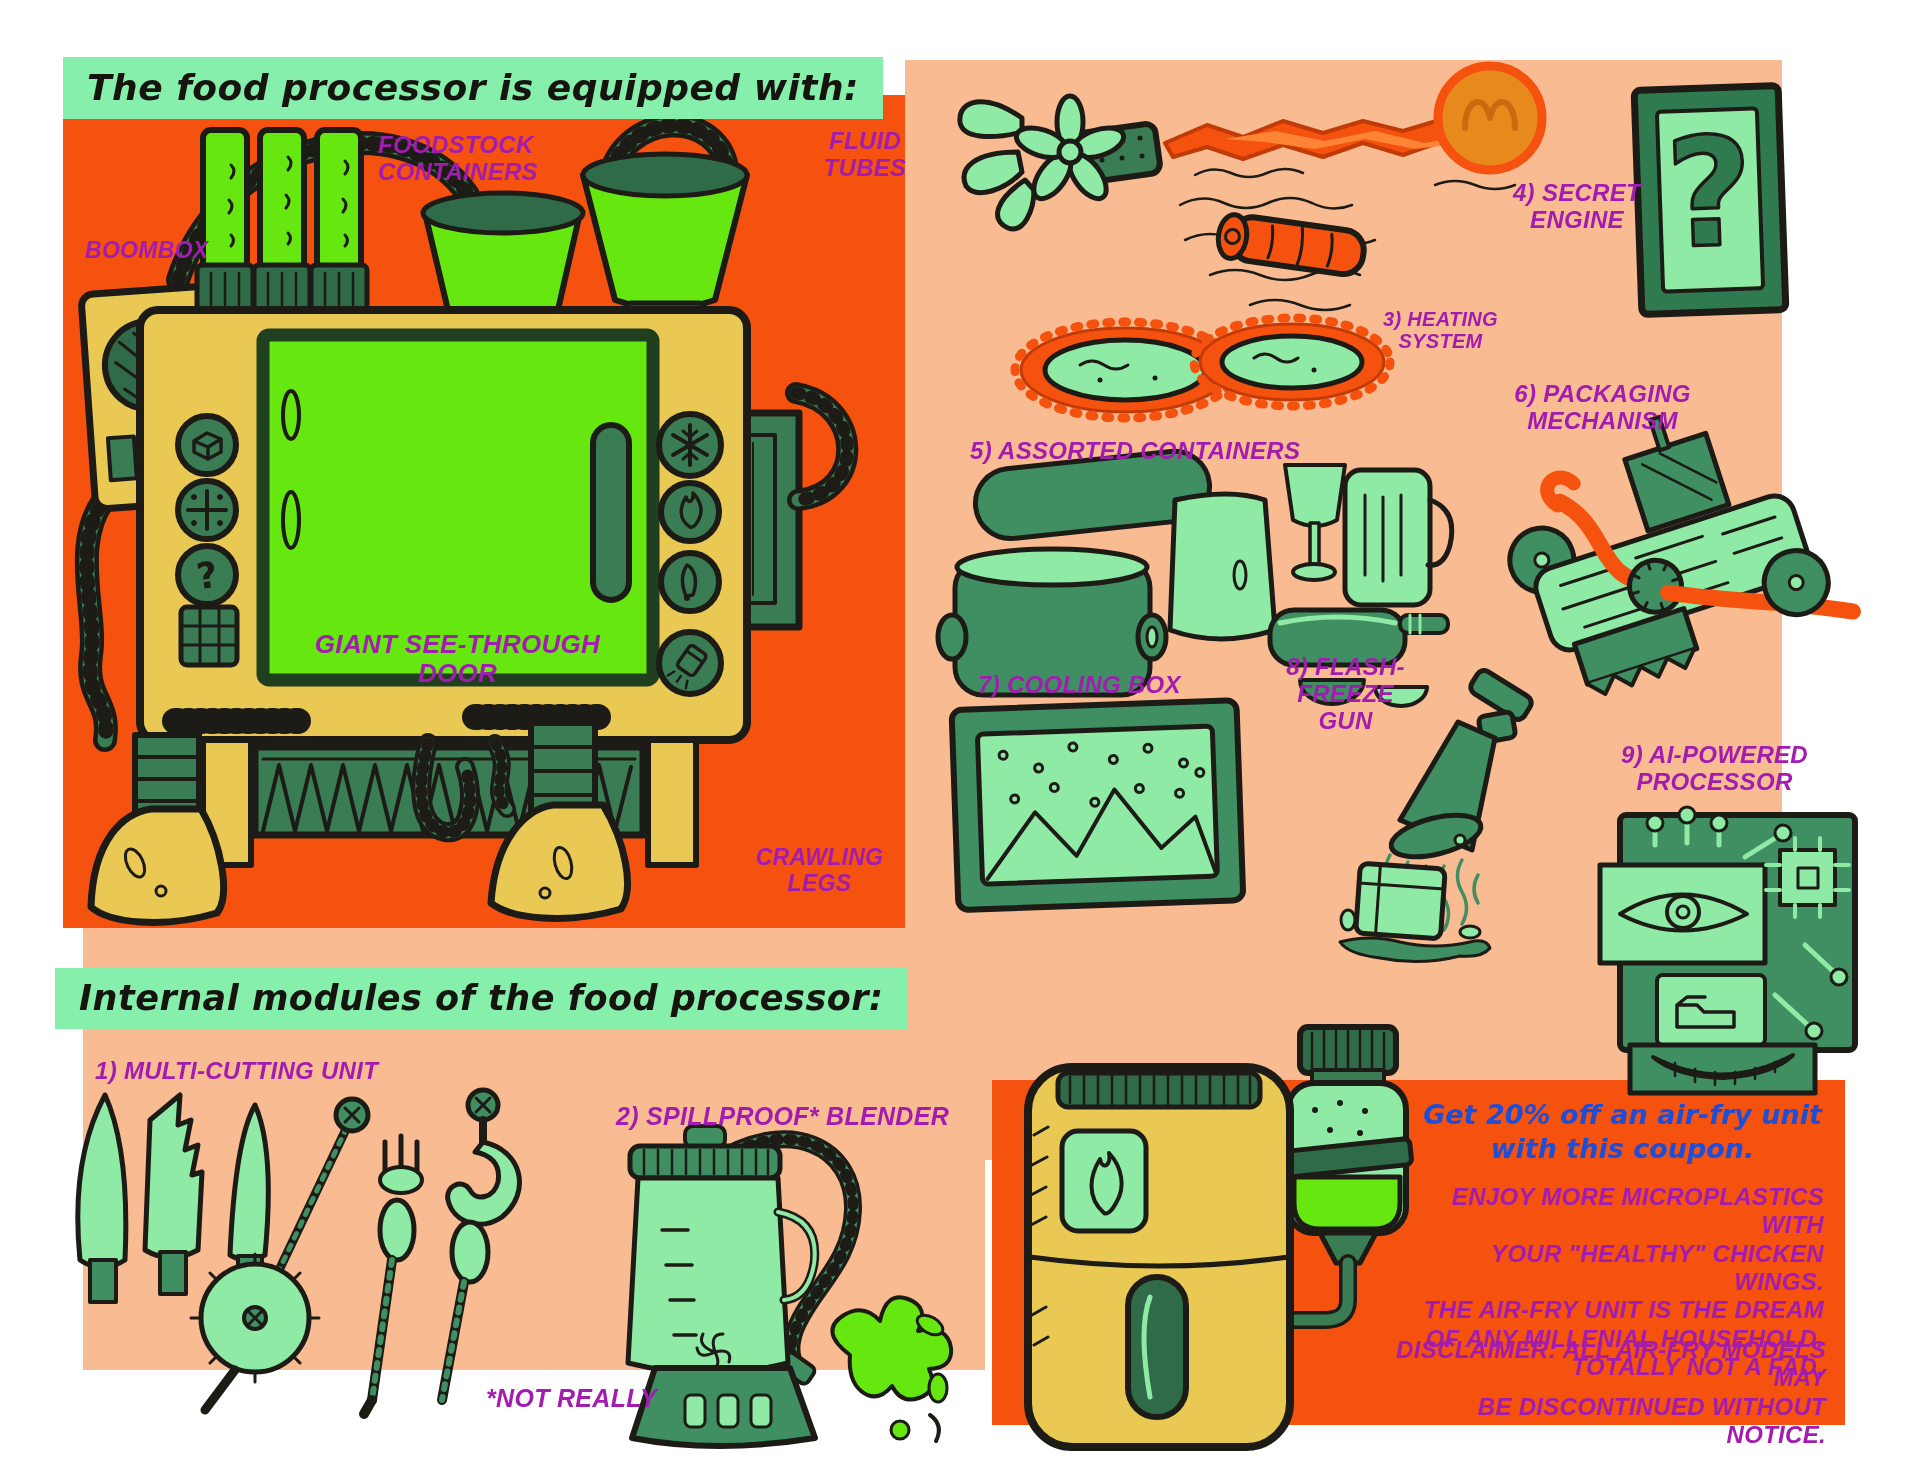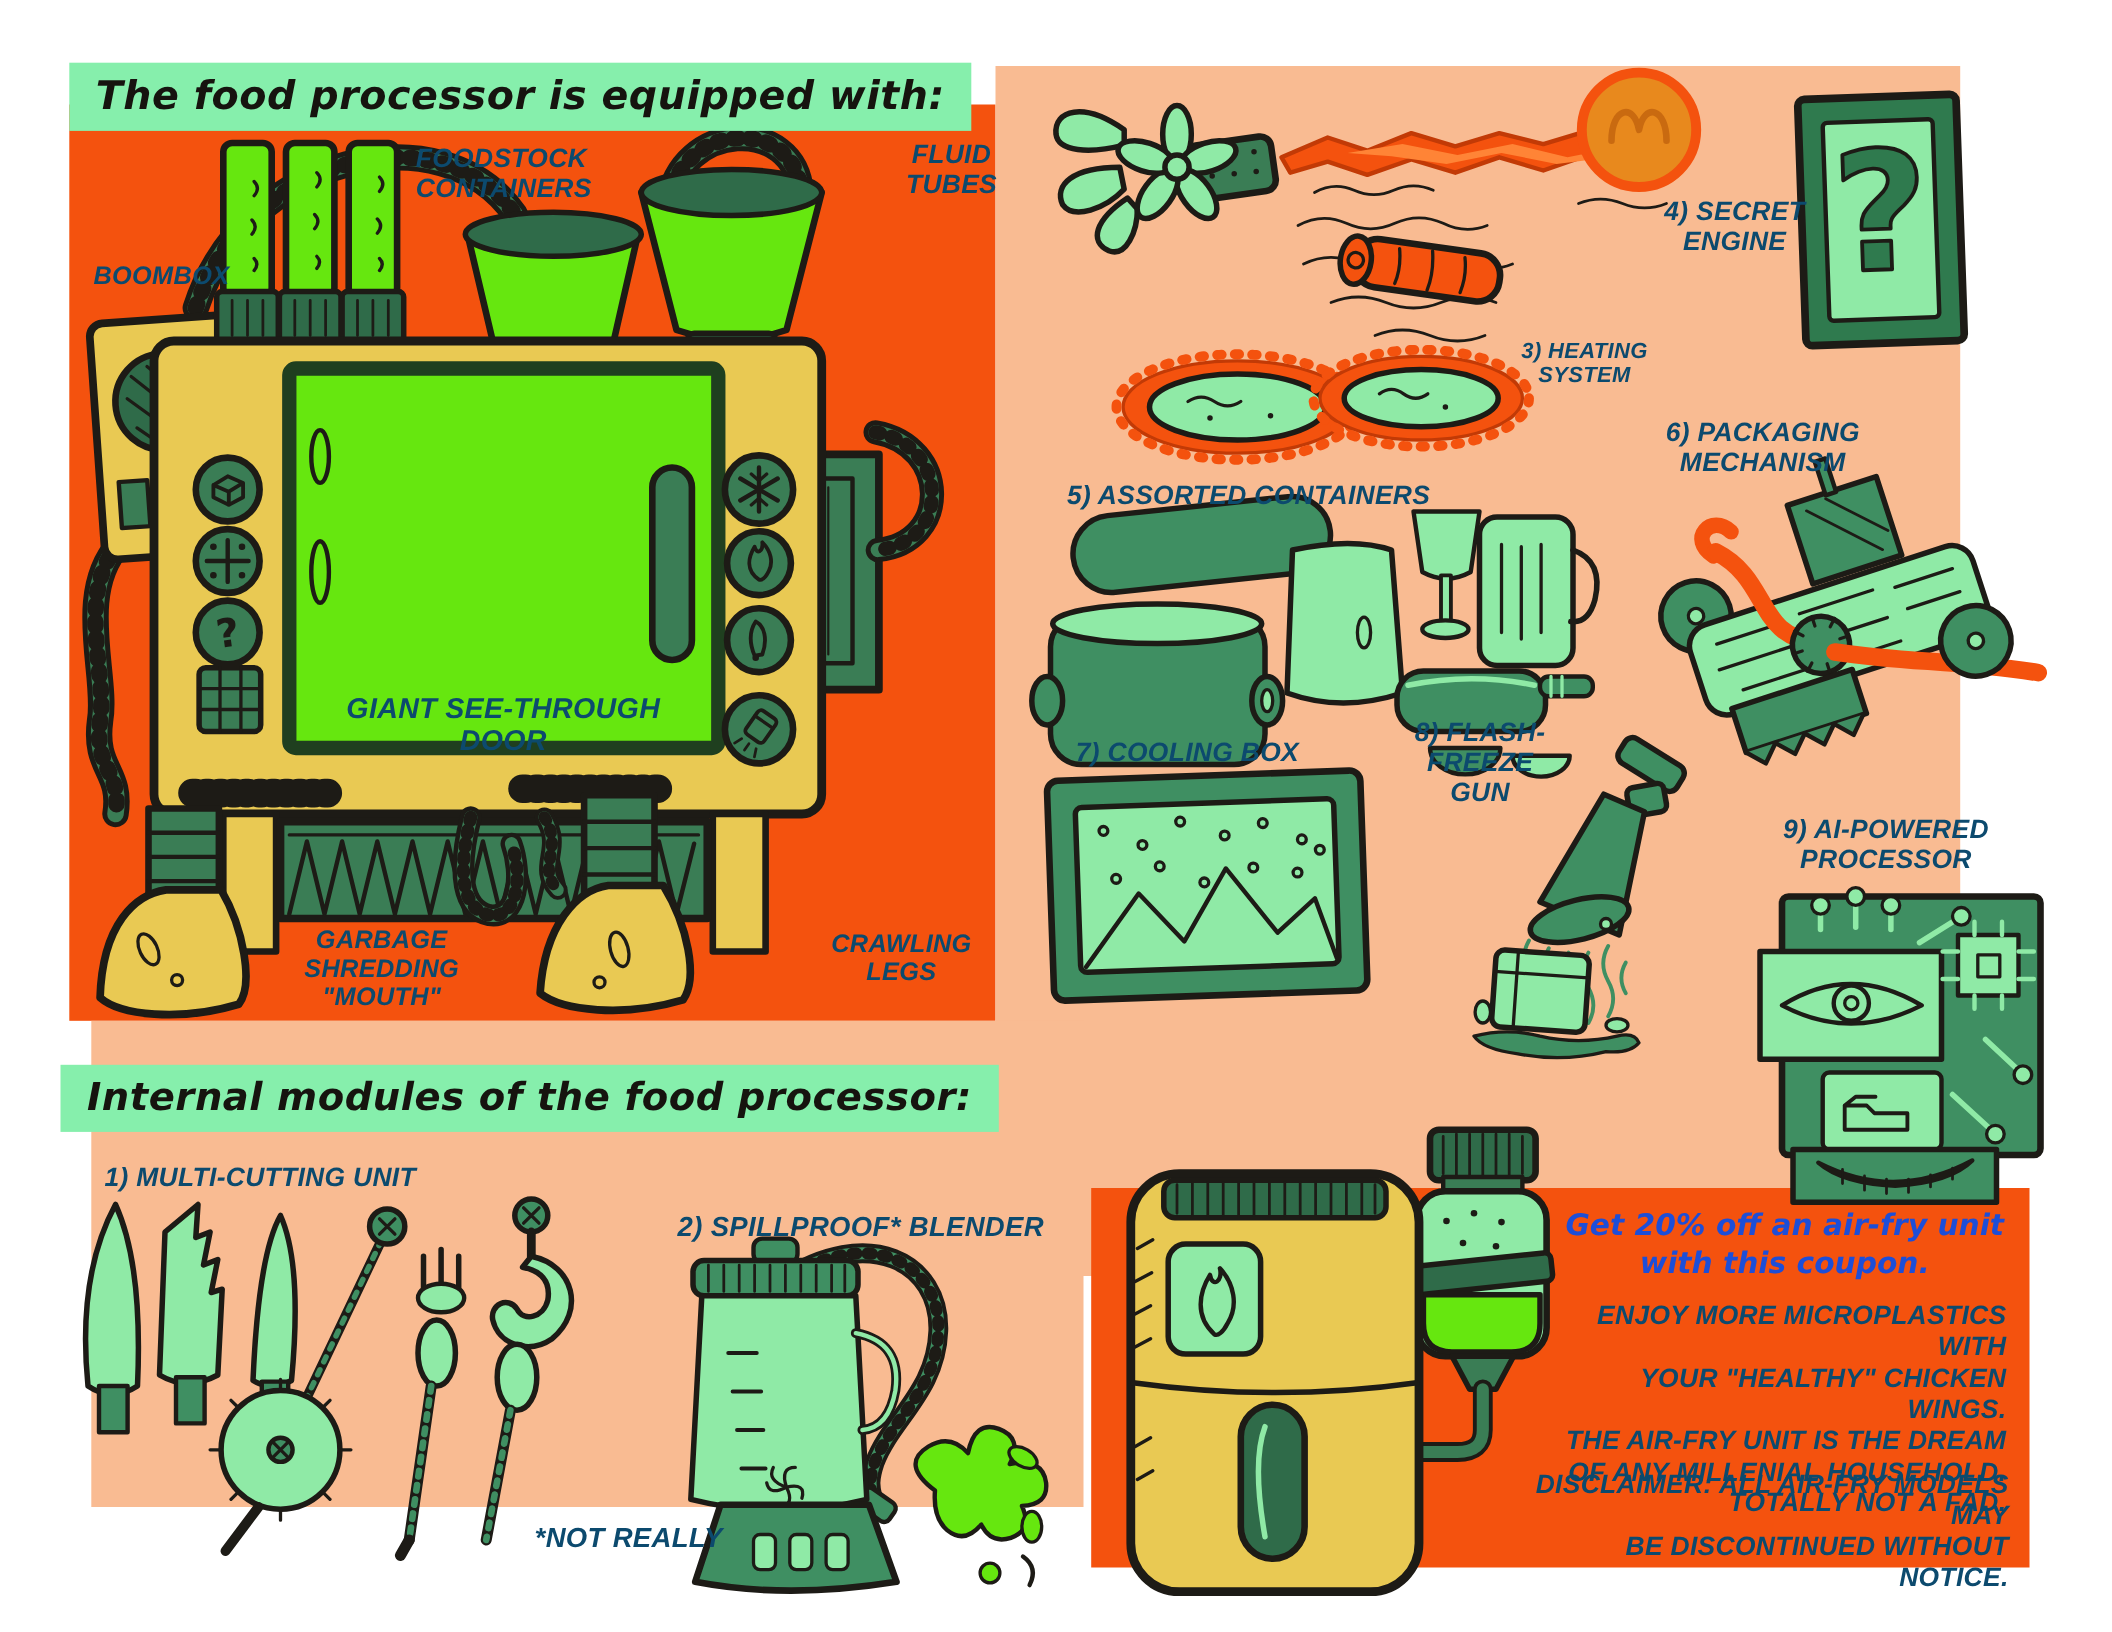--- a/index.html
+++ b/index.html
@@ -4,21 +4,21 @@
 <style>
   html,body{margin:0;padding:0;background:#fff;}
   .canvas{position:relative;width:1920px;height:1484px;background:#ffffff;overflow:hidden;
           font-family:"Liberation Sans",sans-serif;}
   .panel{position:absolute;}
   .p-orange{background:#f4520e;}
   .p-peach{background:#f9bb92;}
   .hl-title{position:absolute;background:#86efac;color:#16140f;
             font-family:"DejaVu Sans",sans-serif;font-weight:bold;font-style:italic;
             padding:10px 24px;line-height:1.18;white-space:pre-line;letter-spacing:.5px;}
-  .lbl{position:absolute;color:#0c4a6e;font-family:"Liberation Sans",sans-serif;
+  .lbl{position:absolute;color:#a21caf;font-family:"Liberation Sans",sans-serif;
        font-weight:bold;font-style:italic;font-size:24px;line-height:1.12;
        white-space:pre-line;letter-spacing:.3px;}
   .ctr{text-align:center;}
   .rt{text-align:right;}
   .coupon-head{position:absolute;color:#1d4ed8;font-family:"DejaVu Sans",sans-serif;
        font-weight:bold;font-style:italic;font-size:27px;line-height:1.25;
        white-space:pre-line;text-align:center;}
   svg{position:absolute;overflow:visible;}
   svg *{stroke-linejoin:round;stroke-linecap:round;}
 </style>
@@ -504,23 +504,20 @@
 
   <div class="hl-title" style="left:63px;top:57px;font-size:36px;">The food processor is equipped with:</div>
   <div class="hl-title" style="left:55px;top:968px;font-size:35px;">Internal modules of the food processor:</div>
 
   <div class="lbl" style="left:378px;top:132px;font-size:24px;">FOODSTOCK
 CONTAINERS</div>
   <div class="lbl ctr" style="left:815px;top:128px;width:100px;font-size:24px;">FLUID
 TUBES</div>
   <div class="lbl" style="left:85px;top:238px;font-size:23px;">BOOMBOX</div>
   <div class="lbl ctr" style="left:300px;top:630px;width:315px;font-size:26px;text-align:center;">GIANT SEE-THROUGH DOOR</div>
-  <div class="lbl ctr" style="left:262px;top:842px;width:170px;font-size:23px;">GARBAGE
-SHREDDING
-"MOUTH"</div>
   <div class="lbl ctr" style="left:752px;top:845px;width:135px;font-size:23px;">CRAWLING
 LEGS</div>
 
   <div class="lbl ctr" style="left:1358px;top:308px;width:165px;font-size:20px;">3) HEATING
 SYSTEM</div>
   <div class="lbl ctr" style="left:1502px;top:180px;width:150px;font-size:24px;">4) SECRET
 ENGINE</div>
   <div class="lbl" style="left:970px;top:438px;font-size:24px;">5) ASSORTED CONTAINERS</div>
   <div class="lbl ctr" style="left:1500px;top:381px;width:205px;font-size:24px;">6) PACKAGING
 MECHANISM</div>

